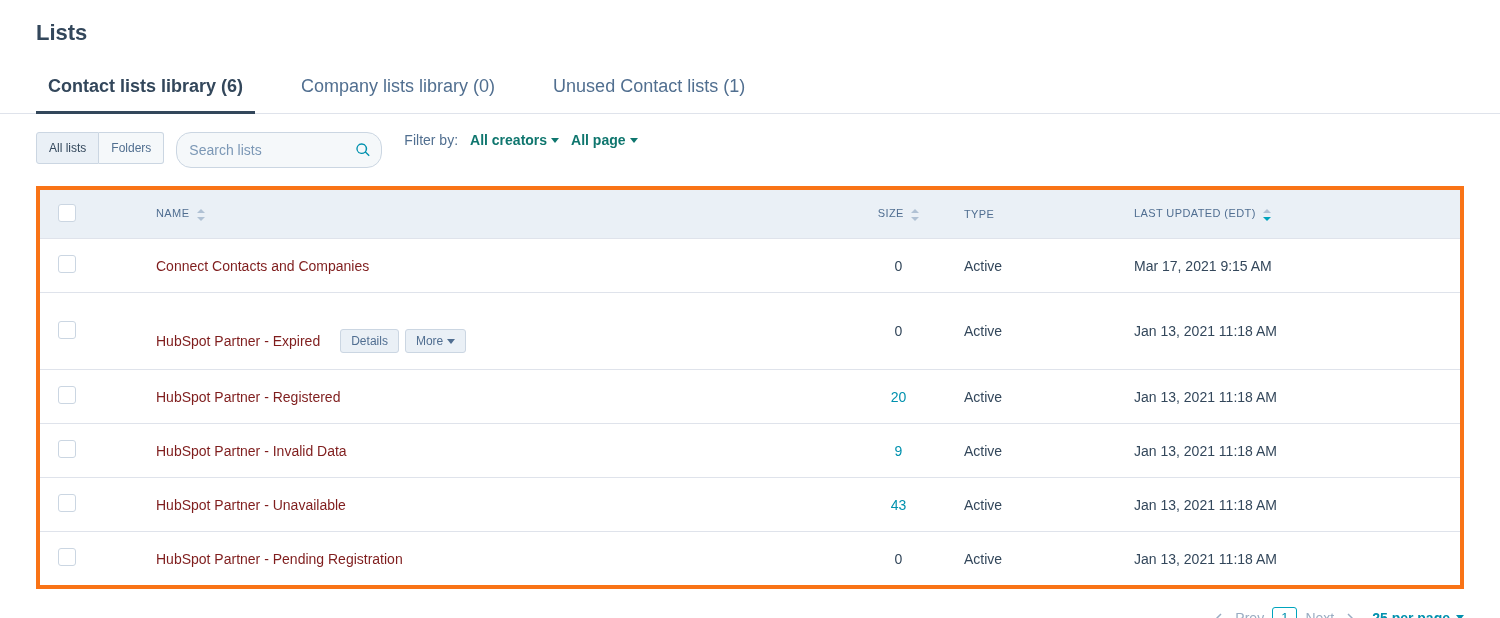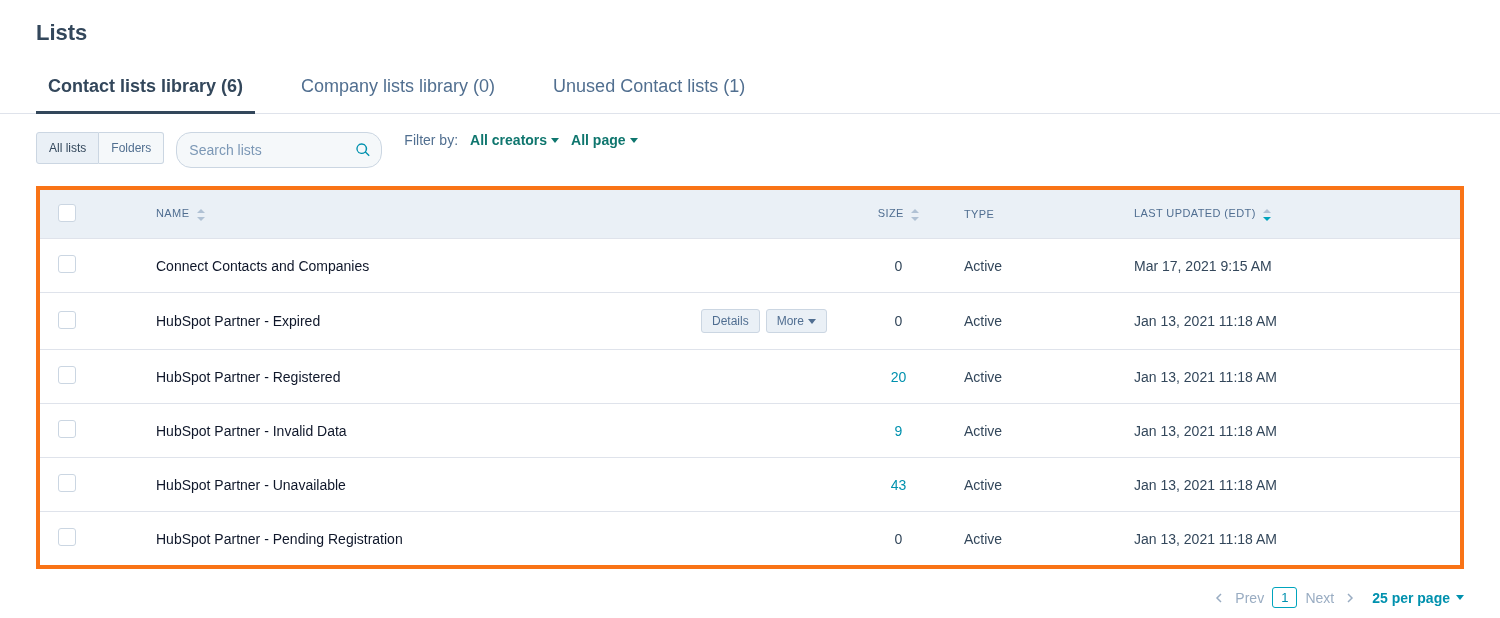--- a/index.html
+++ b/index.html
@@ -73,21 +73,21 @@
   .sort-arrows::before, .sort-arrows::after {
     content:""; position:absolute; left:0; width:0; height:0;
     border-left:4px solid transparent; border-right:4px solid transparent;
   }
   .sort-arrows::before { top:0; border-bottom:4px solid #b0c1d4; }
   .sort-arrows::after  { bottom:0; border-top:4px solid #b0c1d4; }
   .sort-arrows.active-desc::after { border-top-color:#00a4bd; }
 
   tbody td { padding: 16px 12px; border-bottom: 1px solid #dfe3eb; font-size: 14px; color: #33475b; }
   tbody tr:last-child td { border-bottom: none; }
-  .name-link { color: #0f172a; font-weight: 500; cursor: pointer; }
+  .name-link { color: #7f1d1d; font-weight: 500; cursor: pointer; }
   .size-text { color: #33475b; }
   .size-text.link { color: #0091ae; font-weight: 500; cursor: pointer; }
 
   .chk {
     width: 18px; height: 18px; border: 1px solid #cbd6e2; border-radius: 3px; background: #fff; display:inline-block;
   }
 
   .row-actions { display:inline-flex; gap:6px; margin-left: 20px; vertical-align: middle; }
   .mini-btn {
     border:1px solid #cbd6e2; background:#eaf0f6; color:#506e91; font-size:12px;
@@ -168,21 +168,21 @@
               <span class="name-link">Connect Contacts and Companies</span>
             </div>
           </td>
           <td class="size-col"><span class="size-text">0</span></td>
           <td class="type-col">Active</td>
           <td class="upd-col">Mar 17, 2021 9:15 AM</td>
         </tr>
         <tr>
           <td class="chk-col"><span class="chk"></span></td>
           <td class="name-col">
-            <div class="name-cell-inner" style="justify-content: space-between; padding-right: 18px;">
+            <div class="name-cell-inner" style="padding-right: 18px; margin-top: 20px;">
               <span class="name-link">HubSpot Partner - Expired</span>
               <span class="row-actions">
                 <button class="mini-btn">Details</button>
                 <button class="mini-btn">
                   <span>More</span>
                   <span class="caret"></span>
                 </button>
               </span>
             </div>
           </td>

